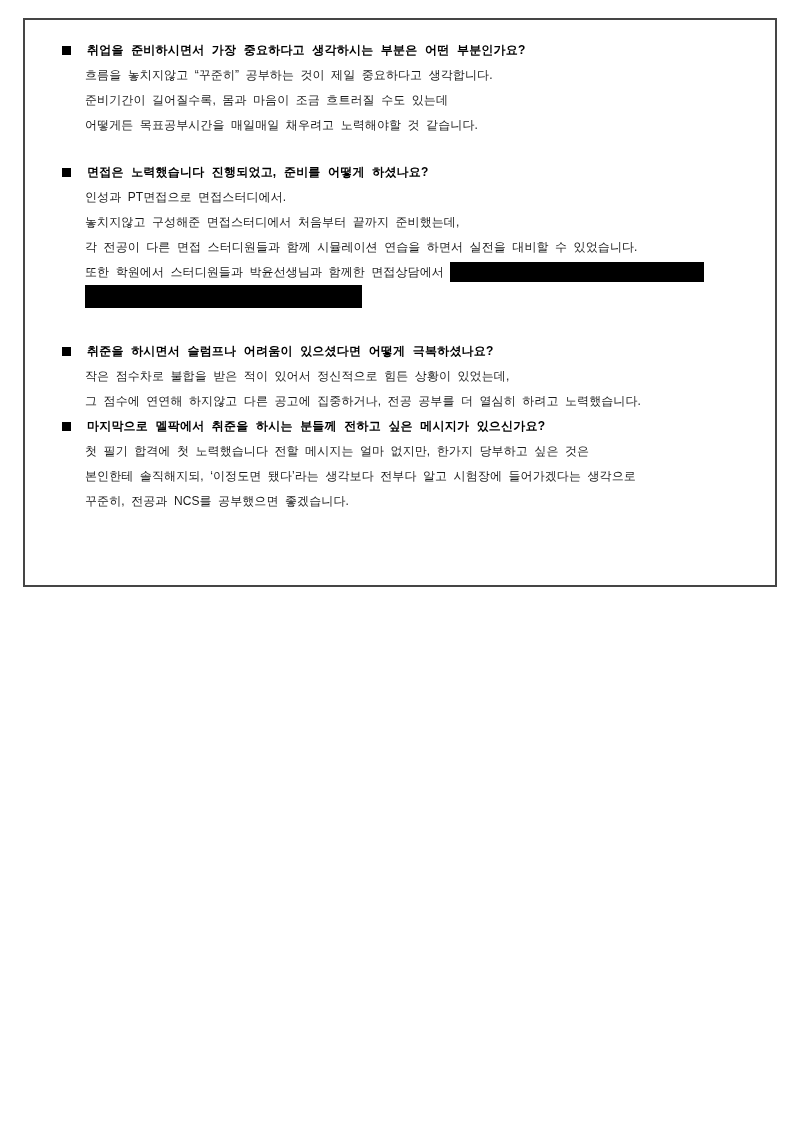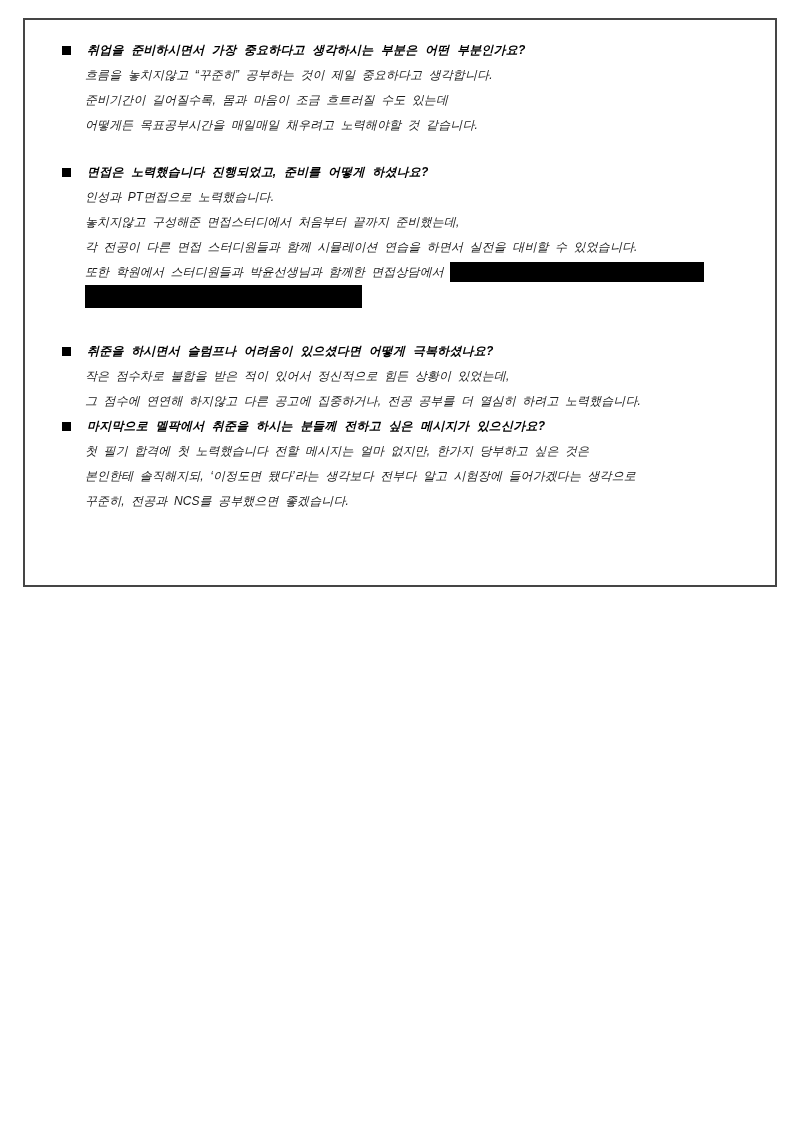--- a/index.html
+++ b/index.html
@@ -23,21 +23,20 @@
     width: 754px;
     height: 569px;
     box-sizing: border-box;
     border: 2px solid #454545;
     padding-top: 18px;
     background: #ffffff;
   }
   .section {
     padding-left: 37px;
     padding-right: 20px;
-    font-style: italic;
   }
   .sec-1 { margin-bottom: 22px; }
   .sec-2 { margin-bottom: 30px; }
   .sec-3 { }
   .heading {
     display: flex;
     align-items: center;
     height: 25px;
     font-size: 12px;
     font-weight: 700;
@@ -100,21 +99,21 @@
       <p class="line">흐름을 놓치지않고 “꾸준히” 공부하는 것이 제일 중요하다고 생각합니다.</p>
       <p class="line">준비기간이 길어질수록, 몸과 마음이 조금 흐트러질 수도 있는데</p>
       <p class="line">어떻게든 목표공부시간을 매일매일 채우려고 노력해야할 것 같습니다.</p>
     </div>
 
     <div class="section sec-2">
       <div class="heading">
         <span class="bullet"></span>
         <span>면접은 노력했습니다 진행되었고, 준비를 어떻게 하셨나요?</span>
       </div>
-      <p class="line">인성과 PT면접으로 노력했습니다.</p>
+      <p class="line">인성과 PT면접으로 면접스터디에서.</p>
       <p class="line">놓치지않고 구성해준 면접스터디에서 처음부터 끝까지 준비했는데,</p>
       <p class="line">각 전공이 다른 면접 스터디원들과 함께 시뮬레이션 연습을 하면서 실전을 대비할 수 있었습니다.</p>
       <p class="line"><span>또한 학원에서 스터디원들과 박윤선생님과 함께한 면접상담에서</span><span class="redact-inline"></span></p>
       <div class="redact-line">
         <div class="redact-block"></div>
       </div>
     </div>
 
     <div class="section sec-3">
       <div class="heading">

